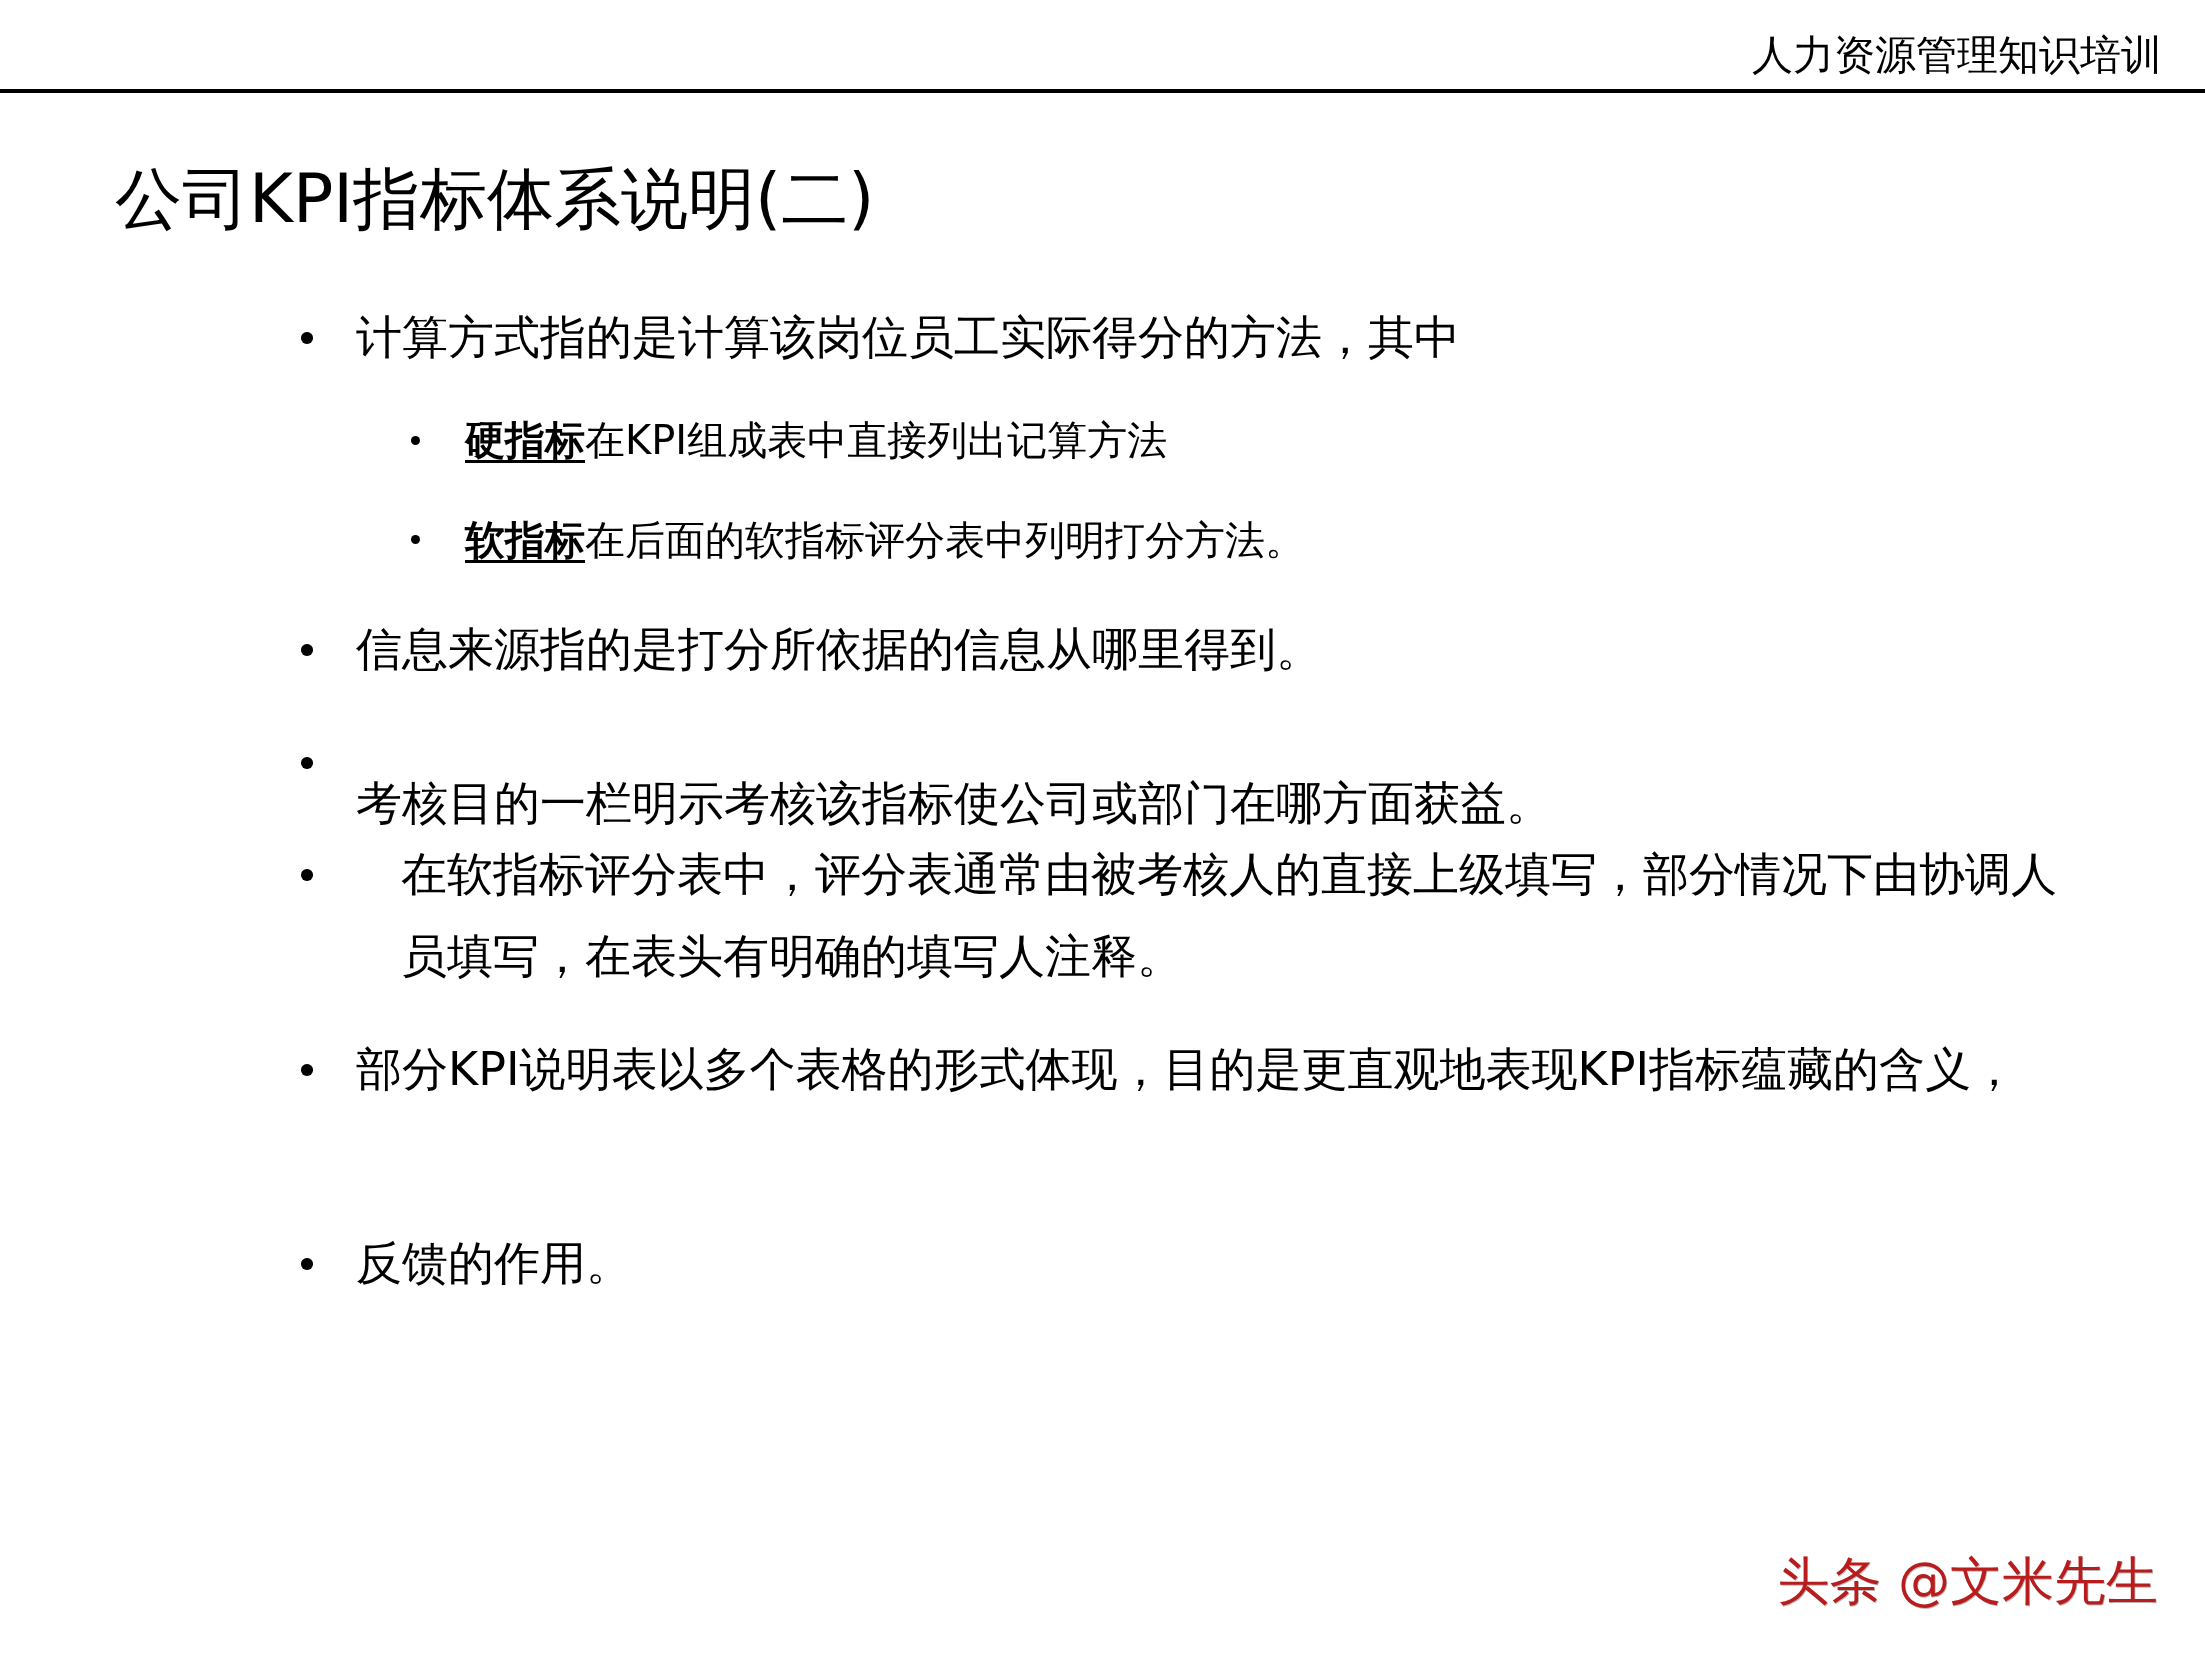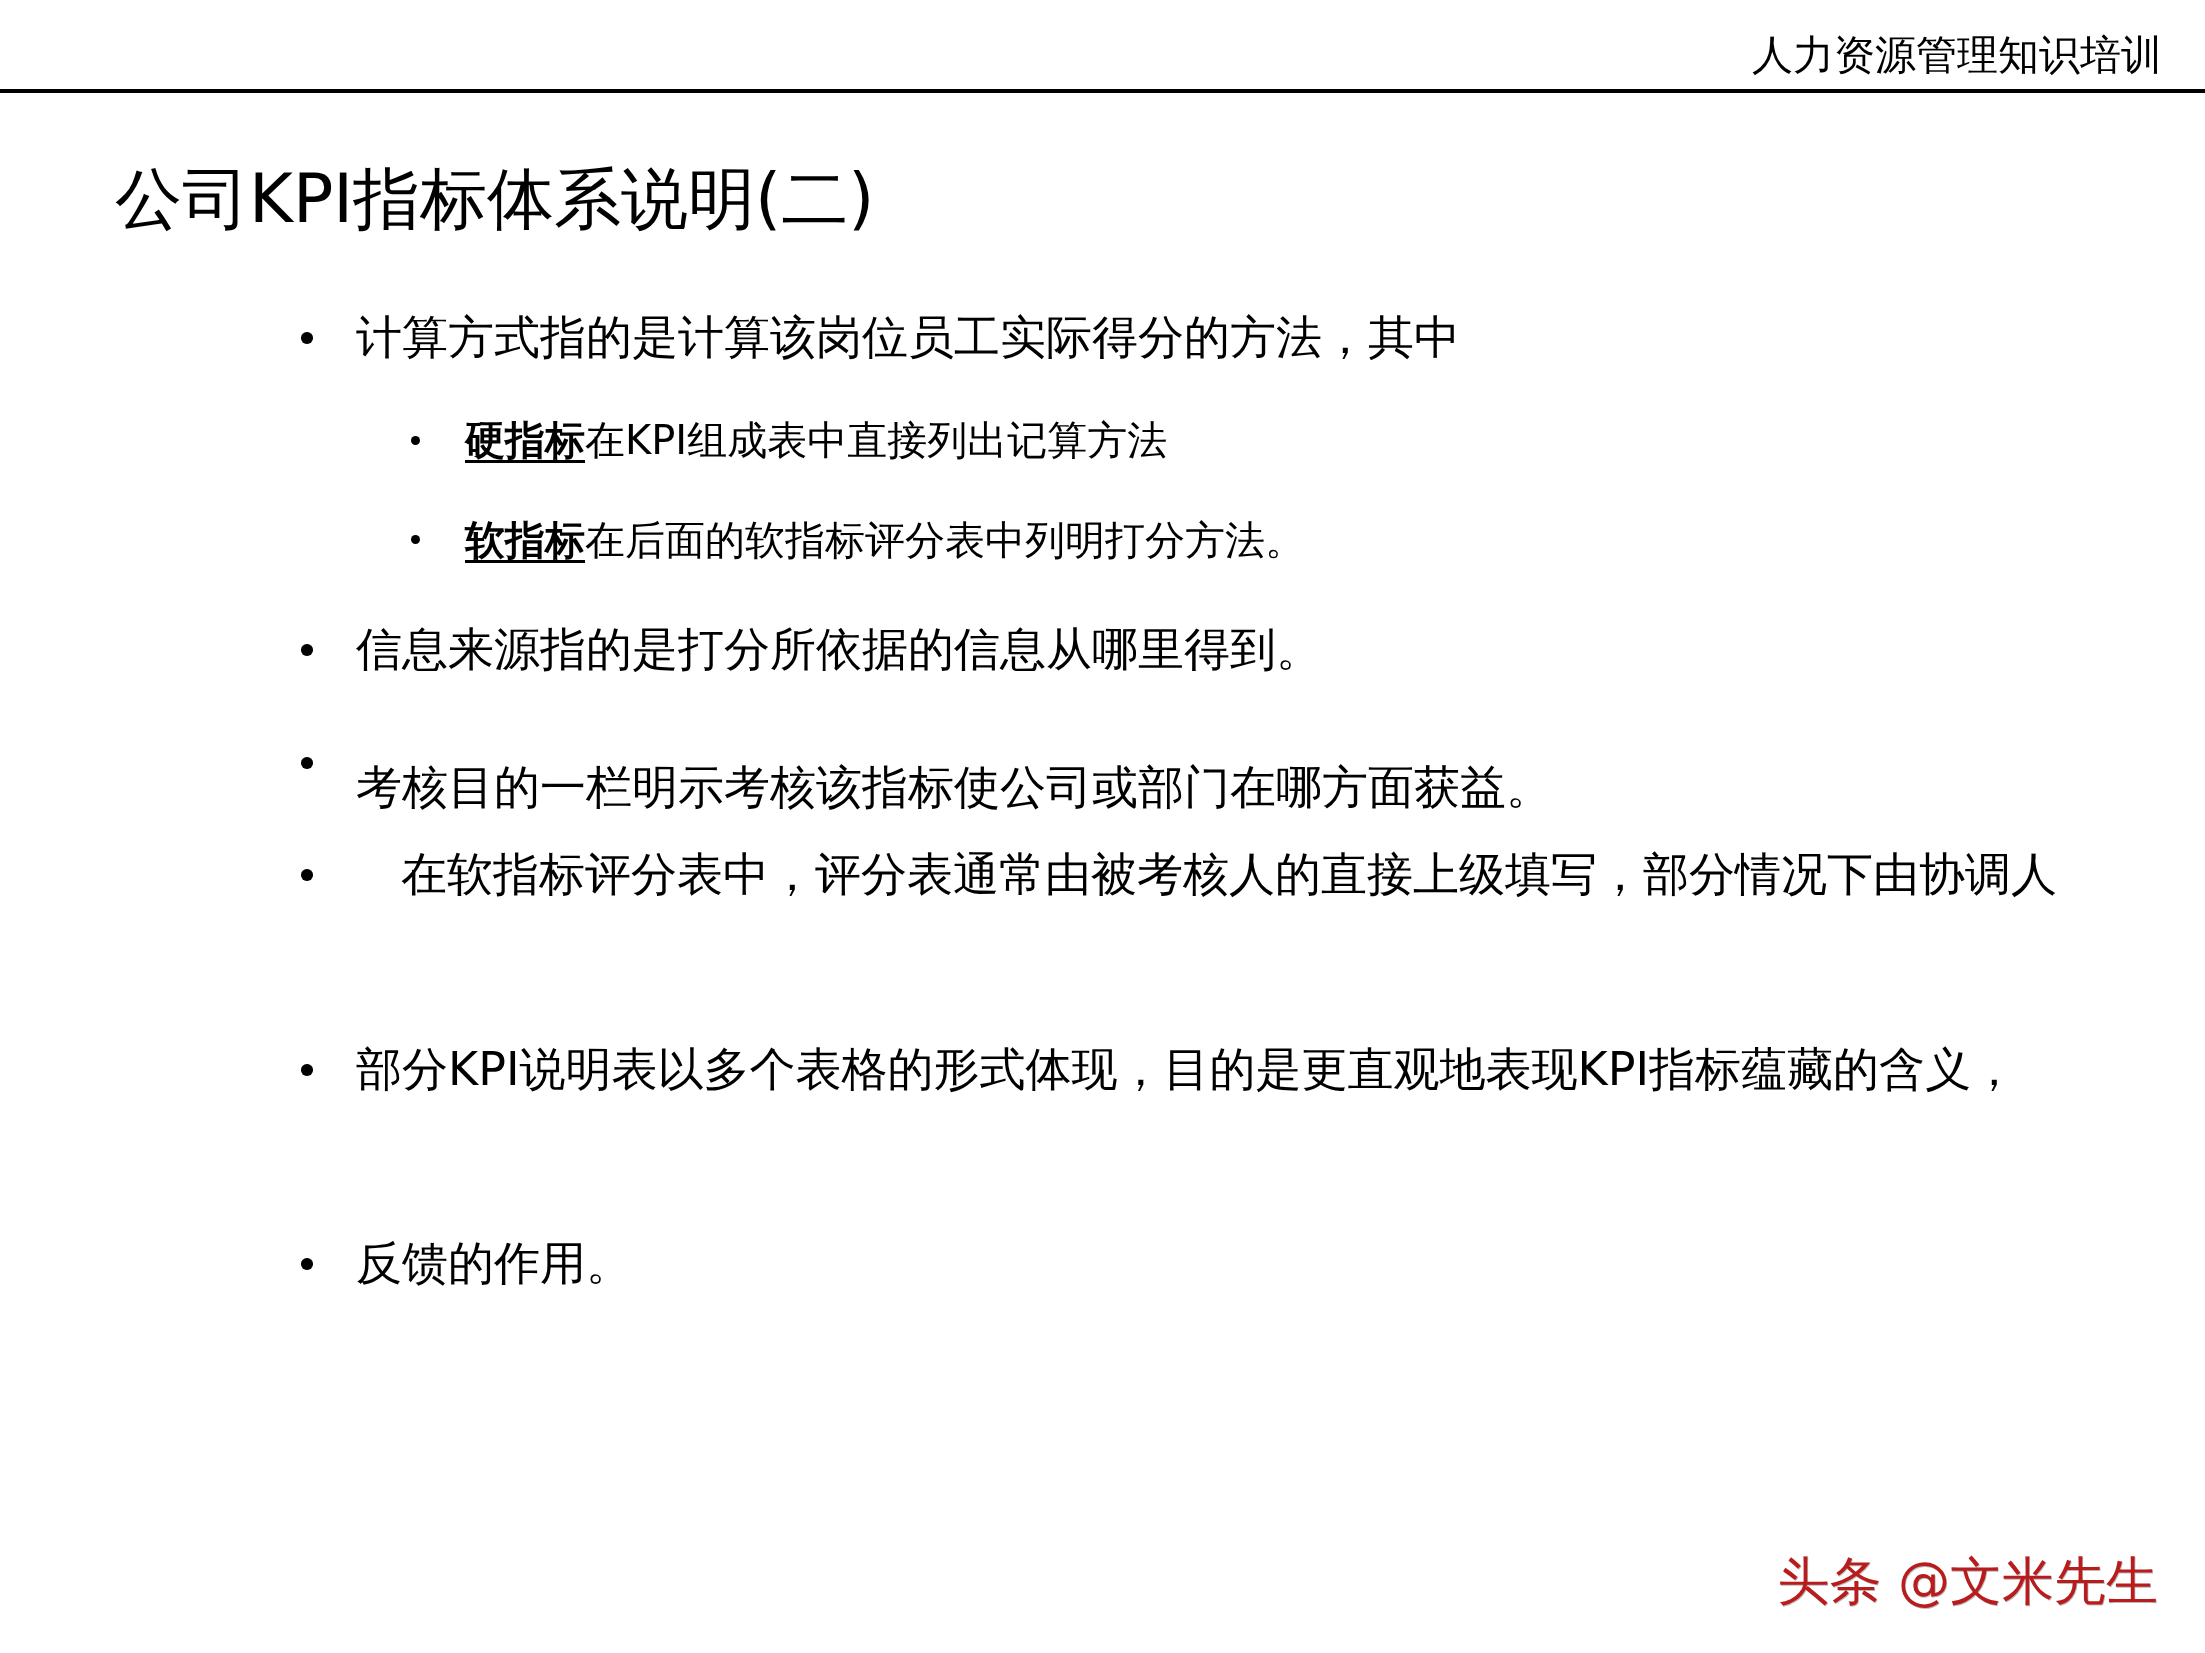--- a/index.html
+++ b/index.html
@@ -123,29 +123,30 @@
 
 <div class="bullet-row" style="top:0;">
   <span class="bullet-dot" style="left:301px; top:644px;"></span>
   <div class="bullet-text" style="left:356px; top:608px;">
     <span class="bullet-line">信息来源指的是打分所依据的信息从哪里得到。</span>
   </div>
 </div>
 
 <div class="bullet-row" style="top:0;">
   <span class="bullet-dot" style="left:301px; top:757px;"></span>
-  <div class="bullet-text" style="left:356px; top:746px;">
+  <div class="bullet-text" style="left:356px; top:762px;">
     <span class="bullet-line">考核目的一栏明示考核该指标使公司或部门在哪方面获益。</span>
   </div>
 </div>
 
 <div class="bullet-row" style="top:0;">
   <span class="bullet-dot" style="left:301px; top:869px;"></span>
   <div class="bullet-text" style="left:356px; top:833px;margin-left:45px;">
     <span class="bullet-line">在软指标评分表中，评分表通常由被考核人的直接上级填写，部分情况下由协调人</span>
+    <span class="bullet-line">员填写，在表头有明确的填写人注释。</span>
   </div>
 </div>
 
 <div class="bullet-row" style="top:0;">
   <span class="bullet-dot" style="left:301px; top:1064px;"></span>
   <div class="bullet-text" style="left:356px; top:1028px;">
     <span class="bullet-line">部分KPI说明表以多个表格的形式体现，目的是更直观地表现KPI指标蕴藏的含义，</span>
   </div>
 </div>
 

